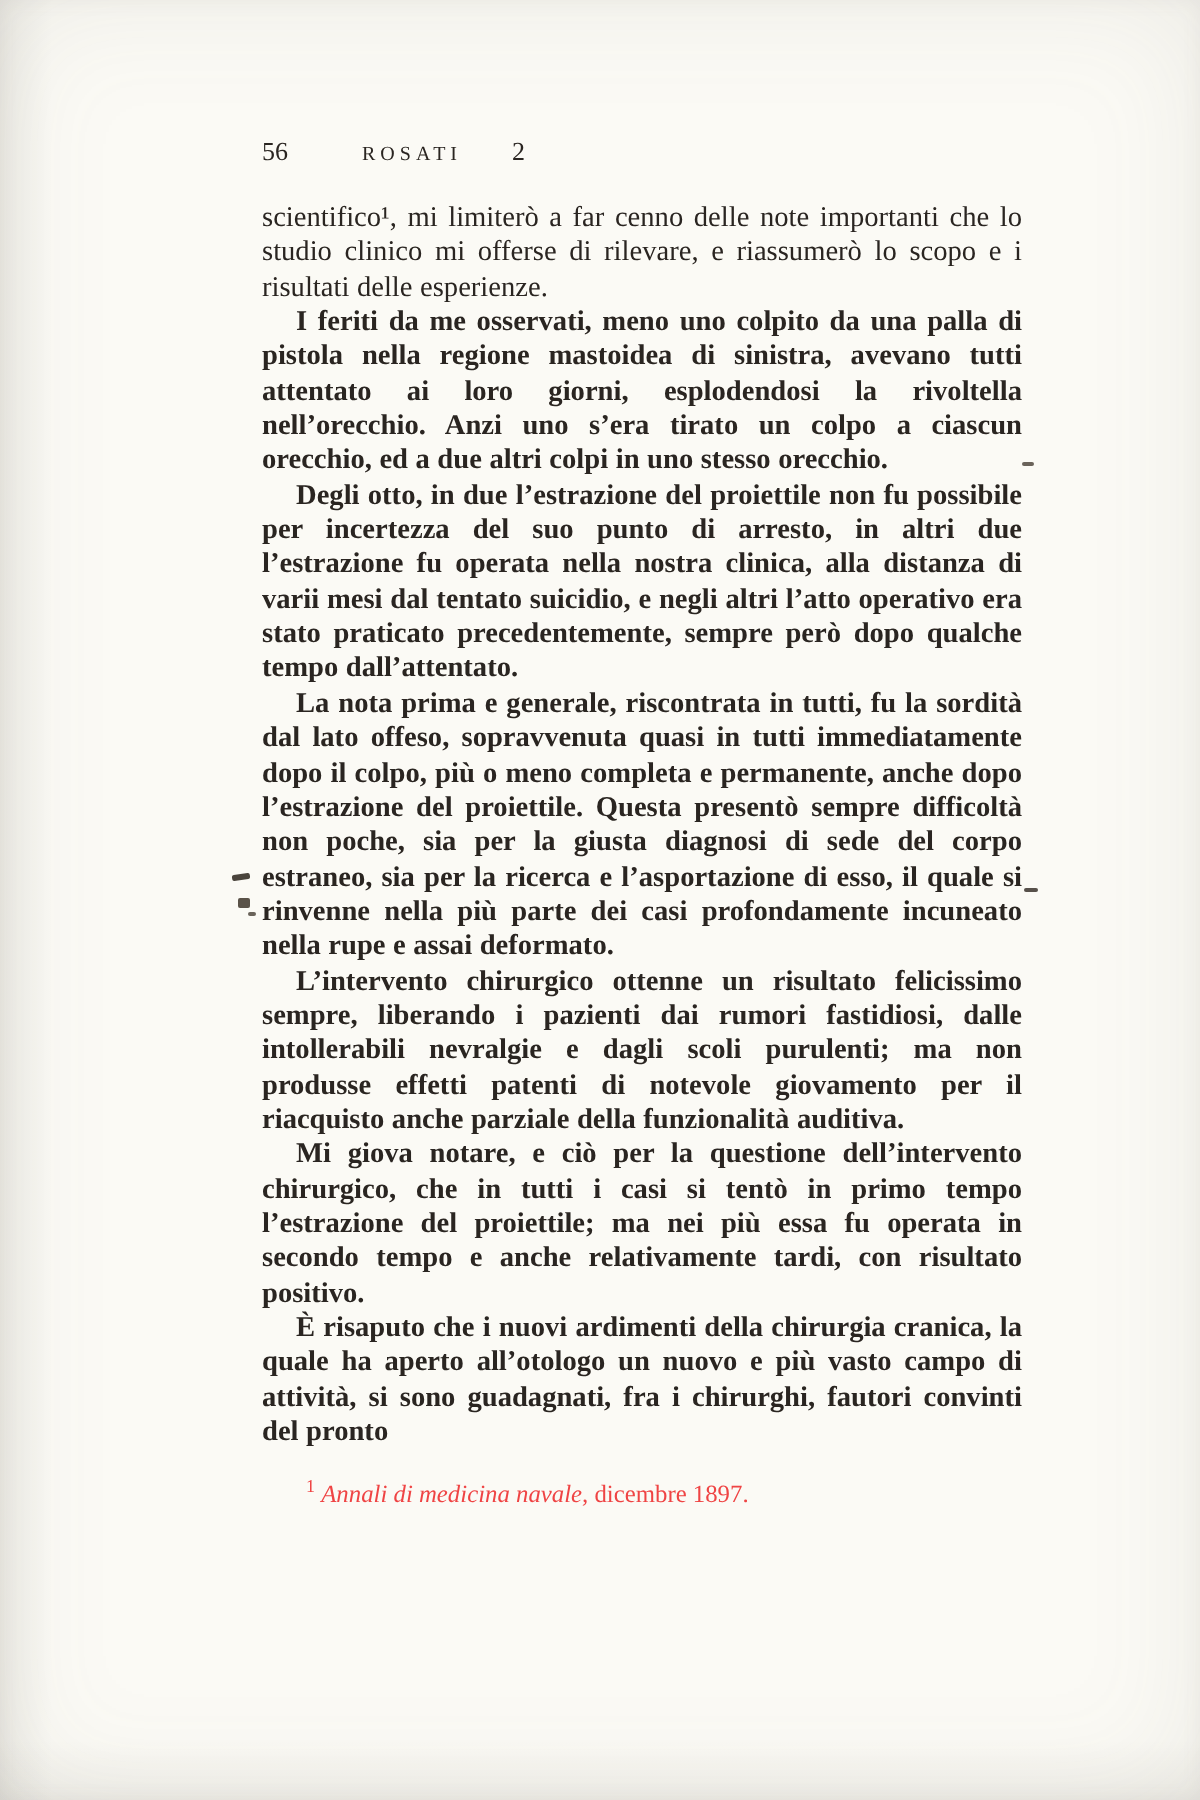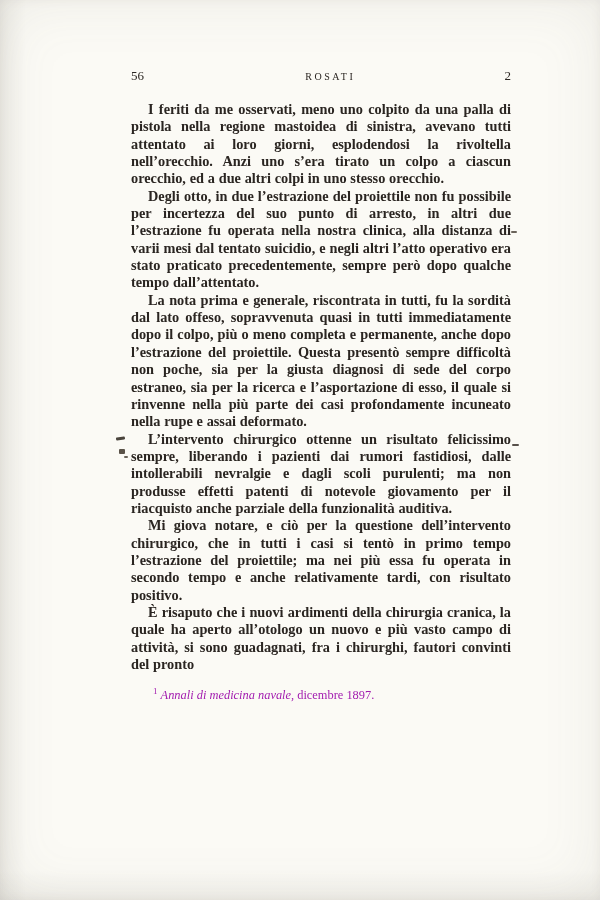--- a/index.html
+++ b/index.html
@@ -38,24 +38,24 @@
   }
   .text-block {
     position: absolute;
     left: 131px;
     top: 68px;
     width: 380px;
     color: #2a2521;
   }
   .running-header {
     display: flex;
-    justify-content: space-between;
     align-items: baseline;
     margin-bottom: 17px;
     font-size: 13px;
+    gap: 31px;
   }
   .running-title {
     letter-spacing: 2.5px;
     font-size: 10px;
     transform: translateX(6px);
   }
   .body-text p {
     margin: 0;
     font-size: 14.3px;
     line-height: 17.35px;
@@ -63,21 +63,21 @@
     word-spacing: 0.2px;
   }
   .body-text p.indent {
     text-indent: 17px;
     font-weight: bold;
   }
   .footnote {
     margin-top: 15px;
     font-size: 12.4px;
     padding-left: 22px;
-    color: #a21caf;
+    color: #ef4444;
   }
   .footnote .fn-marker {
     font-size: 9px;
     vertical-align: super;
     line-height: 0;
   }
   .footnote .fn-italic {
     font-style: italic;
   }
   .artifact {
@@ -106,20 +106,21 @@
 
   <div class="text-block">
 
     <div class="running-header">
       <span>56</span>
       <span class="running-title">ROSATI</span>
       <span>2</span>
     </div>
 
     <div class="body-text">
+      <p>scientifico¹, mi limiterò a far cenno delle note importanti che lo studio clinico mi offerse di rilevare, e riassumerò lo scopo e i risultati delle esperienze.</p>
       <p class="indent">I feriti da me osservati, meno uno colpito da una palla di pistola nella regione mastoidea di sinistra, avevano tutti attentato ai loro giorni, esplodendosi la rivoltella nell’orecchio. Anzi uno s’era tirato un colpo a ciascun orecchio, ed a due altri colpi in uno stesso orecchio.</p>
       <p class="indent">Degli otto, in due l’estrazione del proiettile non fu possibile per incertezza del suo punto di arresto, in altri due l’estrazione fu operata nella nostra clinica, alla distanza di varii mesi dal tentato suicidio, e negli altri l’atto operativo era stato praticato precedentemente, sempre però dopo qualche tempo dall’attentato.</p>
       <p class="indent">La nota prima e generale, riscontrata in tutti, fu la sordità dal lato offeso, sopravvenuta quasi in tutti immediatamente dopo il colpo, più o meno completa e permanente, anche dopo l’estrazione del proiettile. Questa presentò sempre difficoltà non poche, sia per la giusta diagnosi di sede del corpo estraneo, sia per la ricerca e l’asportazione di esso, il quale si rinvenne nella più parte dei casi profondamente incuneato nella rupe e assai deformato.</p>
       <p class="indent">L’intervento chirurgico ottenne un risultato felicissimo sempre, liberando i pazienti dai rumori fastidiosi, dalle intollerabili nevralgie e dagli scoli purulenti; ma non produsse effetti patenti di notevole giovamento per il riacquisto anche parziale della funzionalità auditiva.</p>
       <p class="indent">Mi giova notare, e ciò per la questione dell’intervento chirurgico, che in tutti i casi si tentò in primo tempo l’estrazione del proiettile; ma nei più essa fu operata in secondo tempo e anche relativamente tardi, con risultato positivo.</p>
       <p class="indent">È risaputo che i nuovi ardimenti della chirurgia cranica, la quale ha aperto all’otologo un nuovo e più vasto campo di attività, si sono guadagnati, fra i chirurghi, fautori convinti del pronto</p>
     </div>
 
     <div class="footnote">
       <span class="fn-marker">1</span>

